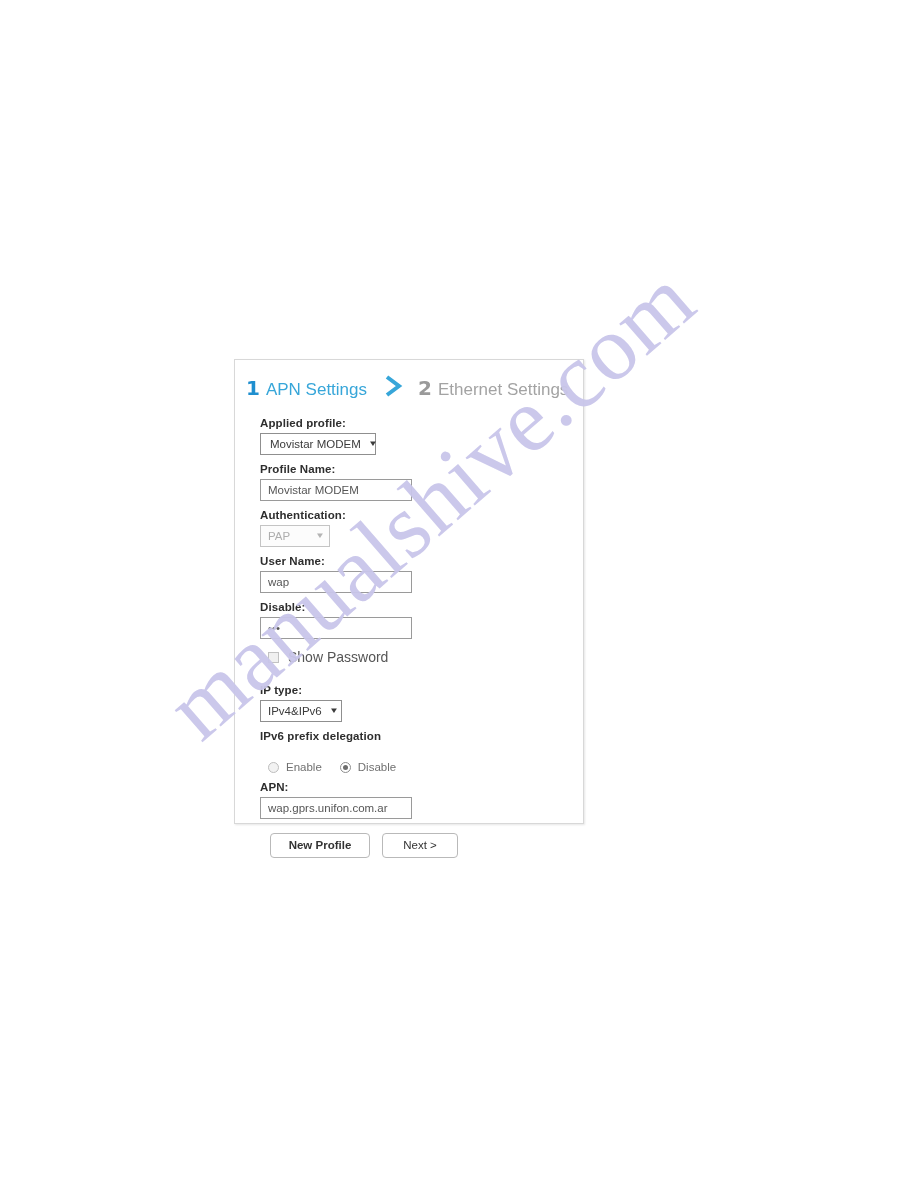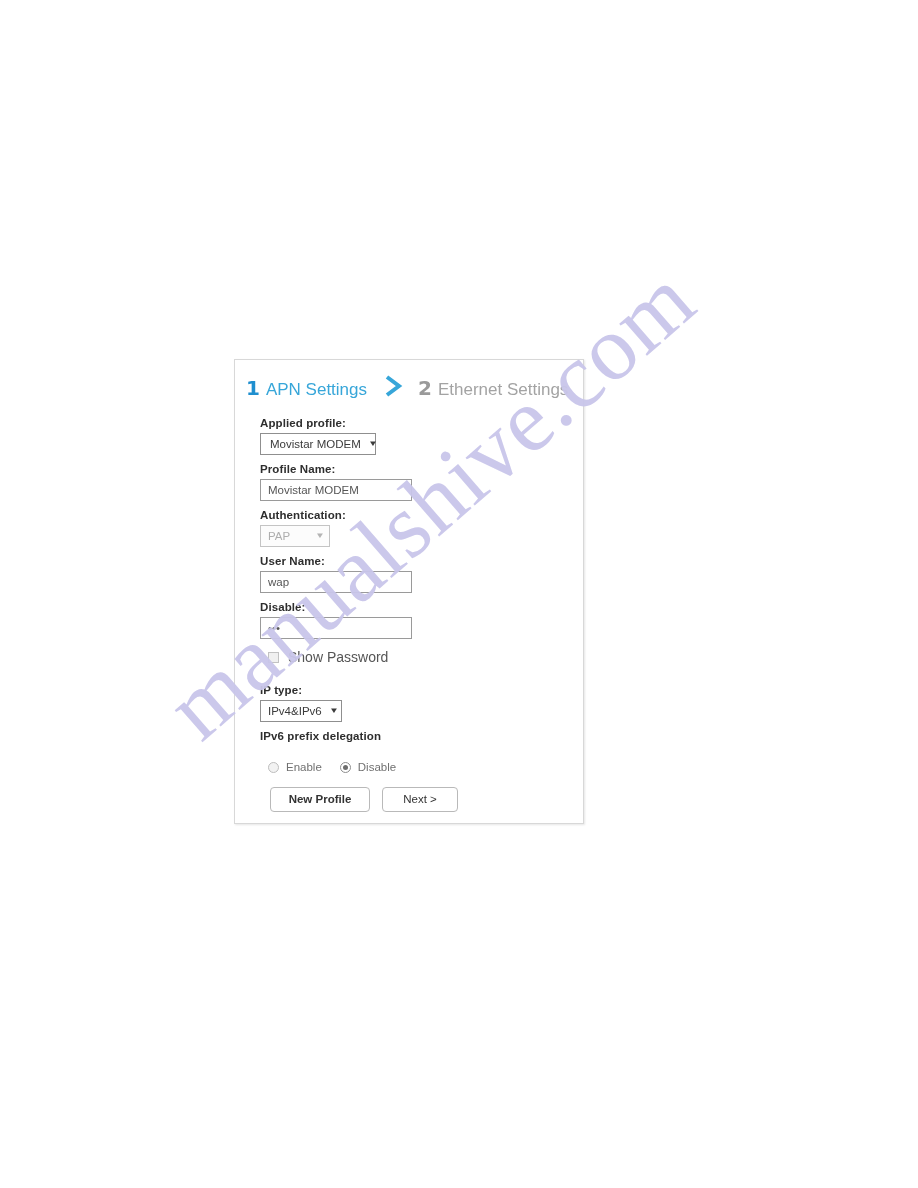--- a/index.html
+++ b/index.html
@@ -335,20 +335,24 @@
           <span class="rdot"></span>
           <span class="rlabel">Enable</span>
         </div>
         <div class="radio-item">
           <span class="rdot on"></span>
           <span class="rlabel">Disable</span>
         </div>
       </div>
     </div>
 
+    <div class="row">
+      <div class="field-label">APN:</div>
+      <input class="txtinput wide" type="text" id="apn-input" value="wap.gprs.unifon.com.ar" style="">
+    </div>
 
     <div class="buttons">
       <button class="btn" id="btn-new-profile" type="button">New Profile</button>
       <button class="btn" id="btn-next" type="button">Next &gt;</button>
     </div>
 
   </div>
 </div>
 
 </body></html>

